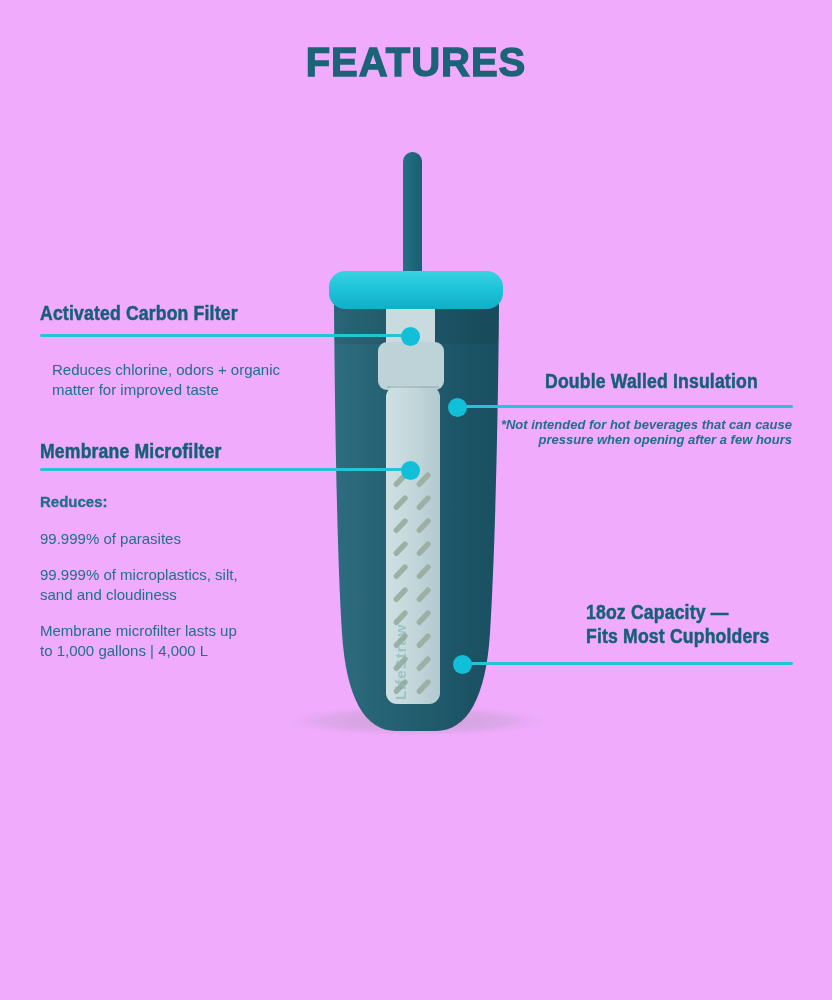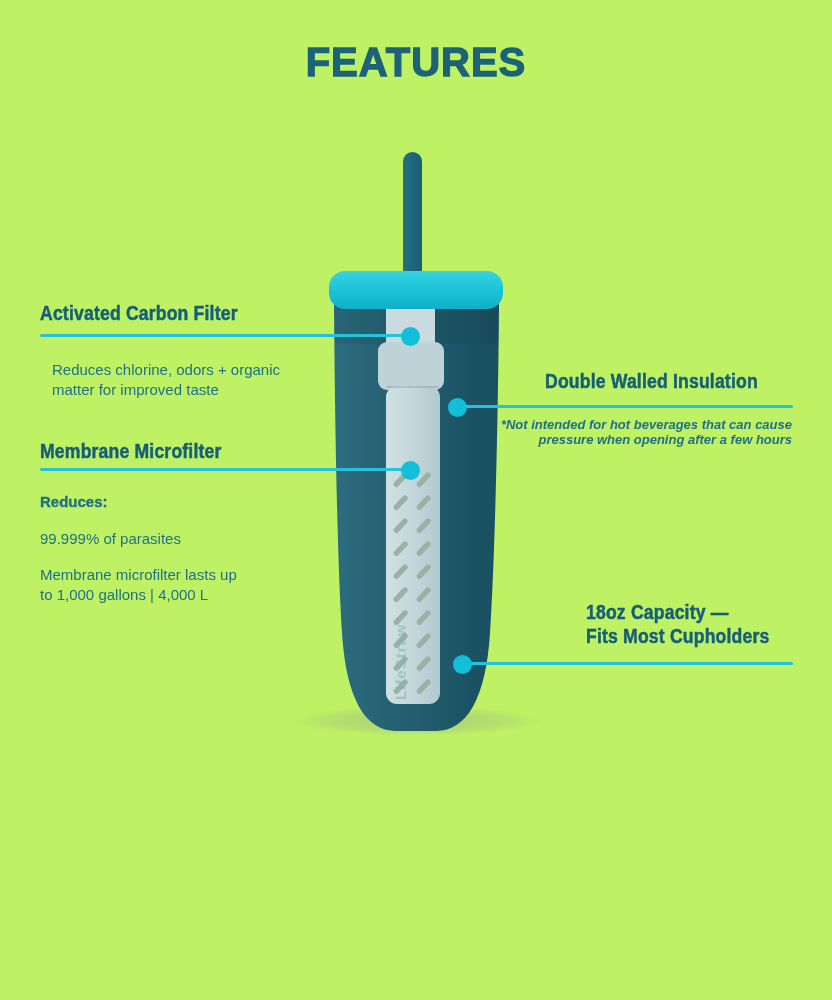--- a/index.html
+++ b/index.html
@@ -1,17 +1,17 @@
 <!DOCTYPE html>
 <html><head>
 <meta charset="utf-8">
 <style>
   html,body{margin:0;padding:0;background:#fff;}
   #canvas{
-    position:relative;width:832px;height:1000px;background:#bef264;overflow:hidden;
+    position:relative;width:832px;height:1000px;background:#f0abfc;overflow:hidden;
     font-family:"Liberation Sans",sans-serif;
   }
   h1.title{
     margin:0;position:absolute;top:40px;left:0;width:832px;text-align:center;
     font-size:40px;font-weight:bold;letter-spacing:1px;color:#1d6378;
     -webkit-text-stroke:1.3px #1d6378;z-index:4;
   }
   h2.callout-heading{
     margin:0;position:absolute;font-size:20px;font-weight:bold;color:#175f78;
     -webkit-text-stroke:0.5px #175f78;letter-spacing:0.2px;white-space:pre-line;
@@ -114,20 +114,22 @@
 
   <h2 class="callout-heading" style="left:40px;top:302px;">Activated Carbon Filter</h2>
   <p class="body-text" style="left:40px;top:348px;width:270px;">Reduces chlorine, odors + organic
 matter for improved taste</p>
 
   <h2 class="callout-heading" style="left:40px;top:440px;">Membrane Microfilter</h2>
   <div class="list-block" style="left:40px;top:492px;">
     <p class="removes">Reduces:</p>
     <div>
         <p>99.999% of parasites</p>
+        <p>99.999% of microplastics, silt,
+sand and cloudiness</p>
         <p>Membrane microfilter lasts up
 to 1,000 gallons | 4,000 L</p>
       </div>
   </div>
 
   <h2 class="callout-heading" style="left:545px;top:370px;">Double Walled Insulation</h2>
   <p class="note-text" style="left:492px;top:417px;width:300px;">*Not intended for hot beverages that can cause
 pressure when opening after a few hours</p>
 
   <h2 class="callout-heading" style="left:586px;top:601px;">18oz Capacity —

